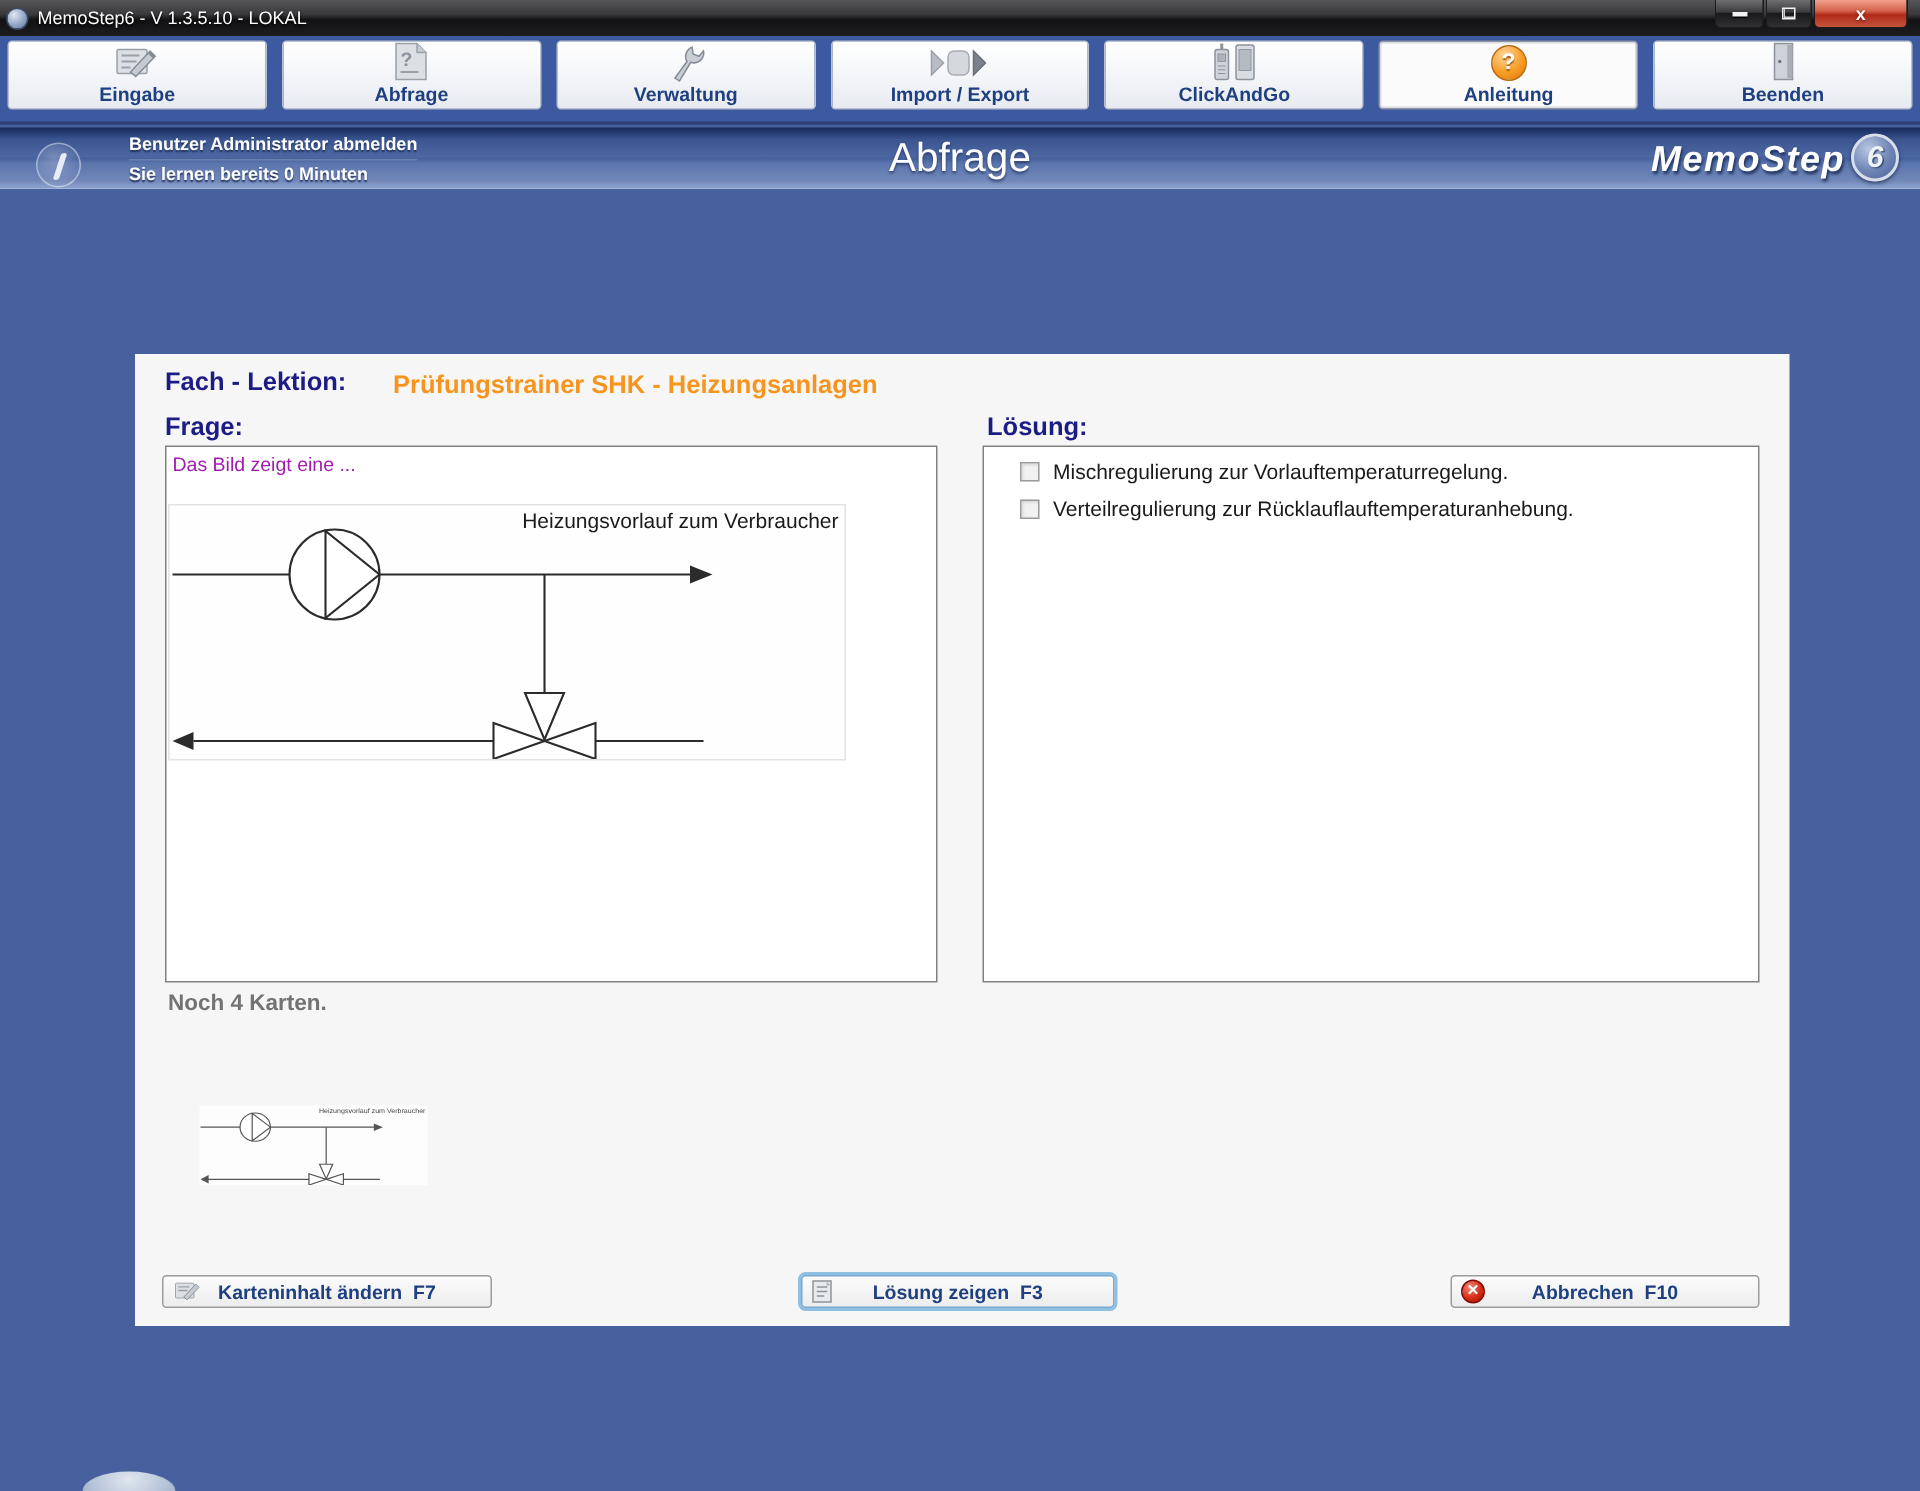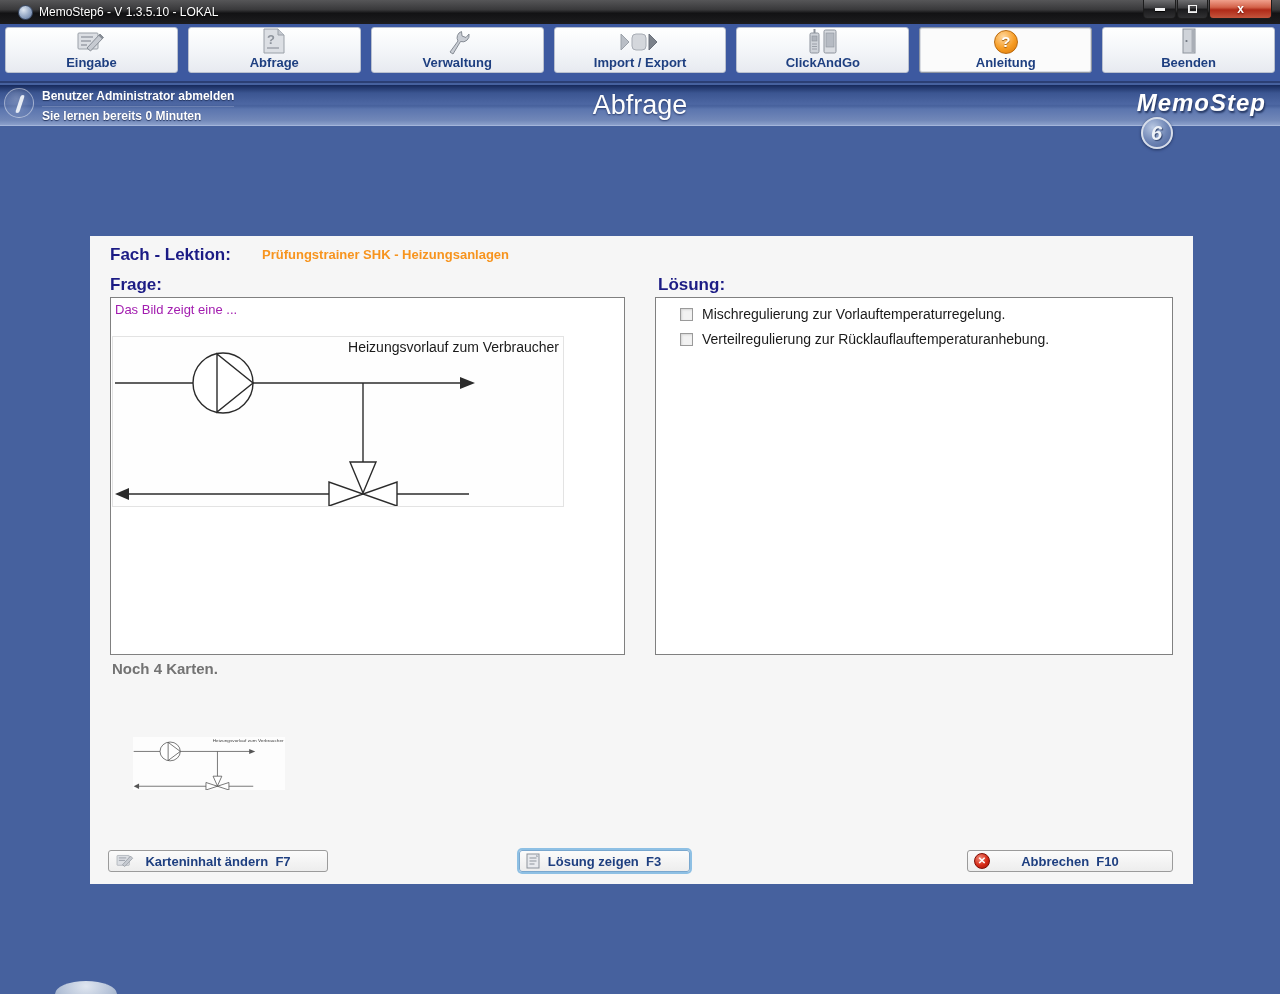--- a/index.html
+++ b/index.html
@@ -3,21 +3,21 @@
 <meta charset="utf-8">
 <style>
   * { margin:0; padding:0; box-sizing:border-box; }
   html,body { width:1280px; height:994px; overflow:hidden; }
   body { font-family:"Liberation Sans", sans-serif; position:relative; background:#46619e; }
 
   
   .titlebar{
     position:absolute; left:0; top:0; width:1280px; height:24px;
     background:linear-gradient(180deg,#565658 0%,#39393b 40%,#121214 55%,#1d1d1f 100%);
-    display:flex; align-items:center; padding-left:18px;
+    display:flex; align-items:center; padding-left:4px;
   }
   .app-icon{
     width:15px; height:15px; border-radius:50%;
     background:radial-gradient(circle at 35% 30%, #dfe7f2 0%, #9fb1cc 45%, #5d749c 100%);
     border:1px solid #3a4a66; margin-right:6px; flex:0 0 auto;
   }
   .titlebar-text{ color:#ffffff; font-size:12px; text-shadow:0 1px 2px #000; }
   .win-controls{ position:absolute; right:8px; top:0; display:flex; }
   .win-btn{
     height:19px; border:1px solid #1c1c1c; border-top:none;
@@ -51,59 +51,59 @@
   }
   .tool-btn .ticon{ height:30px; display:flex; align-items:center; justify-content:center; }
   .tool-label{ font-size:13px; font-weight:bold; color:#1e3f80; line-height:15px; }
 
   
   .header{
     position:absolute; left:0; top:85px; width:1280px; height:41px;
     background:linear-gradient(180deg,#16295b 0%,#3b5591 20%,#4d67a3 48%,#47619c 52%,#5b75ae 60%,#7187b8 88%,#8ba0cb 100%);
     border-bottom:1px solid #a4b5da;
   }
-  .user-block{ position:absolute; left:4px; top:3px; display:flex; align-items:flex-start; }
+  .user-block{ position:absolute; left:24px; top:3px; display:flex; align-items:flex-end;gap:24px; }
   .user-icon{
     width:30px; height:30px; border-radius:50%;
     border:1px solid rgba(255,255,255,.45);
     background:radial-gradient(circle at 40% 35%, rgba(255,255,255,.25), rgba(255,255,255,.02) 70%);
     position:relative; margin-right:8px;
   }
   .user-icon::after{
     content:""; position:absolute; left:13px; top:6px; width:4px; height:18px;
     background:#e8edf5; transform:skewX(-18deg); border-radius:2px;
   }
   .user-lines{ display:flex; flex-direction:column; }
   .user-line{ color:#ffffff; font-size:12px; font-weight:bold; line-height:17px; text-shadow:0 1px 1px #23345f; }
   .user-line.first{ border-bottom:1px solid rgba(255,255,255,.18); padding-bottom:1px; margin-bottom:1px; }
   .page-title{
     position:absolute; left:0; top:0; width:100%; height:41px;
     display:flex; align-items:center; justify-content:center;
     color:#fdfdfe; font-size:27px; font-weight:400; text-shadow:0 1px 2px #2a3c6c;
   }
-  .logo{ position:absolute; right:14px; top:4px; display:flex; align-items:flex-start;flex-direction:column; }
+  .logo{ position:absolute; right:14px; top:4px; display:flex; align-items:flex-end; }
   .logo-text{
     color:#ffffff; font-size:24px; font-weight:bold; font-style:italic;
     letter-spacing:1px; text-shadow:1px 2px 2px #22345f;
   }
   .logo-circle{
     width:32px; height:32px; border-radius:50%; margin-left:4px;
     background:radial-gradient(circle at 35% 30%, #b9c8e2 0%, #6d84b4 55%, #4a6298 100%);
     border:2px solid #d7dde9; box-shadow:0 1px 3px #22345f;
     display:flex; align-items:center; justify-content:center;
     color:#eef2f8; font-size:20px; font-weight:bold; font-style:italic; text-shadow:1px 1px 1px #33466f;
   }
 
   
   .panel{
     position:absolute; left:90px; top:236px; width:1103px; height:648px;
     background:#f6f6f6;
   }
   .fach-label{ position:absolute; left:20px; top:9px; font-size:17px; font-weight:bold; color:#1c1c85; }
-  .fach-value{ position:absolute; left:172px; top:11px; font-size:13px; font-weight:bold; color:#f7941e; }
+  .fach-value{ position:absolute; left:172px; top:11px; font-size:17px; font-weight:bold; color:#f7941e; }
   .frage-label{ position:absolute; left:20px; top:39px; font-size:17px; font-weight:bold; color:#1c1c85; }
   .loesung-label{ position:absolute; left:568px; top:39px; font-size:17px; font-weight:bold; color:#1c1c85; }
 
   .frage-box{
     position:absolute; left:20px; top:61px; width:515px; height:358px;
     background:#ffffff; border:1px solid #808080;
   }
   .frage-text{ position:absolute; left:4px; top:4px; font-size:13px; color:#a21caf; }
   .diagram-wrap{ position:absolute; left:1px; top:38px; width:452px; height:171px; background:#fefefe; border:1px solid #e3e3e3; }
 
@@ -125,21 +125,21 @@
 
   
   .footer-btn{
     position:absolute; top:614px; height:22px; border:1px solid #9b9b9b; border-radius:3px;
     background:linear-gradient(180deg,#fbfbfb 0%,#ededed 100%);
     display:flex; align-items:center; justify-content:center; cursor:default;
   }
   .footer-btn .ficon{ position:absolute; left:6px; display:flex; align-items:center; }
   .footer-label{ font-size:13px; font-weight:bold; color:#1e3f80; white-space:pre; }
   .btn-change{ left:18px; width:220px; }
-  .btn-show{ left:429px; width:171px; border-color:#7aa8cf; box-shadow:0 0 0 2px #8ec0e4; }
+  .btn-show{ left:444px; width:209px; border-color:#7aa8cf; box-shadow:0 0 0 2px #8ec0e4; }
   .btn-cancel{ left:877px; width:206px; }
   .cancel-circle{
     width:16px; height:16px; border-radius:50%;
     background:radial-gradient(circle at 35% 30%, #f08a7a 0%, #d62b17 55%, #a31207 100%);
     border:1px solid #7e0d04; color:#ffffff; font-size:10px; font-weight:bold;
     display:flex; align-items:center; justify-content:center; line-height:1;
   }
   .anleitung-circle{
     width:24px; height:24px; border-radius:50%;
     background:radial-gradient(circle at 38% 28%, #ffd8a0 0%, #f79c23 55%, #d87607 100%);

